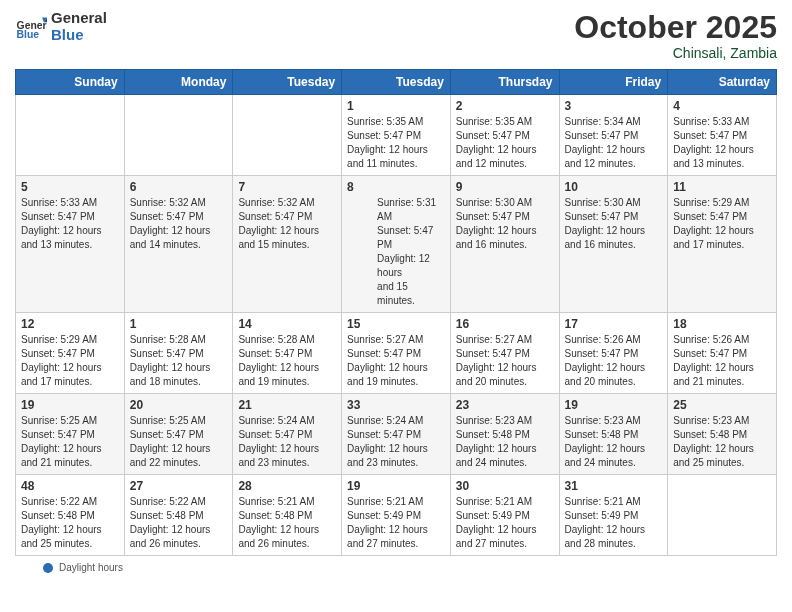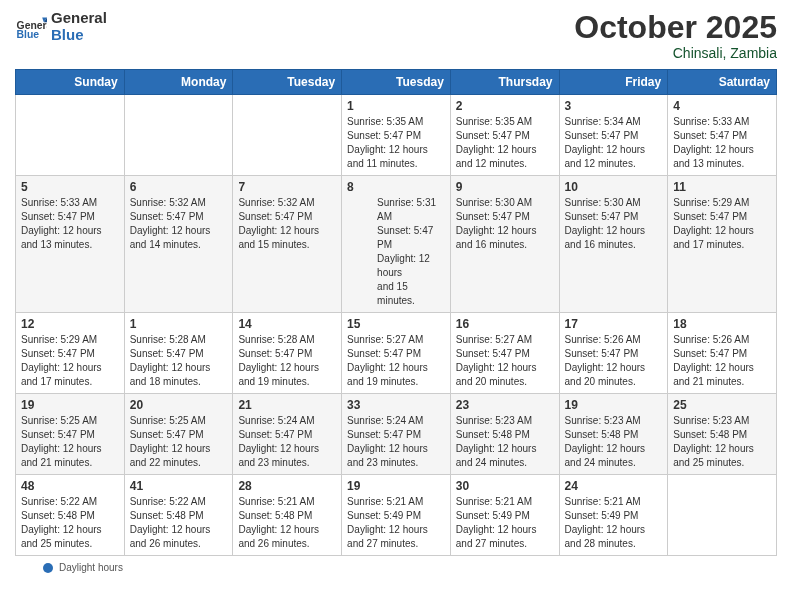--- a/index.html
+++ b/index.html
@@ -336,21 +336,21 @@
         </tr>
         <tr class="week-row-5">
           <td>
             <div class="day-number">48</div>
             <div class="day-info" style="white-space: pre-line;">Sunrise: 5:22 AM
 Sunset: 5:48 PM
 Daylight: 12 hours
 and 25 minutes.</div>
           </td>
           <td>
-            <div class="day-number">41</div>
+            <div class="day-number">27</div>
             <div class="day-info" style="white-space: pre-line;">Sunrise: 5:22 AM
 Sunset: 5:48 PM
 Daylight: 12 hours
 and 26 minutes.</div>
           </td>
           <td>
             <div class="day-number">28</div>
             <div class="day-info" style="white-space: pre-line;">Sunrise: 5:21 AM
 Sunset: 5:48 PM
 Daylight: 12 hours
@@ -364,21 +364,21 @@
 and 27 minutes.</div>
           </td>
           <td>
             <div class="day-number">30</div>
             <div class="day-info" style="white-space: pre-line;">Sunrise: 5:21 AM
 Sunset: 5:49 PM
 Daylight: 12 hours
 and 27 minutes.</div>
           </td>
           <td>
-            <div class="day-number">24</div>
+            <div class="day-number">31</div>
             <div class="day-info" style="white-space: pre-line;">Sunrise: 5:21 AM
 Sunset: 5:49 PM
 Daylight: 12 hours
 and 28 minutes.</div>
           </td>
           <td class="empty"></td>
         </tr>
       </tbody>
   </table>
 

